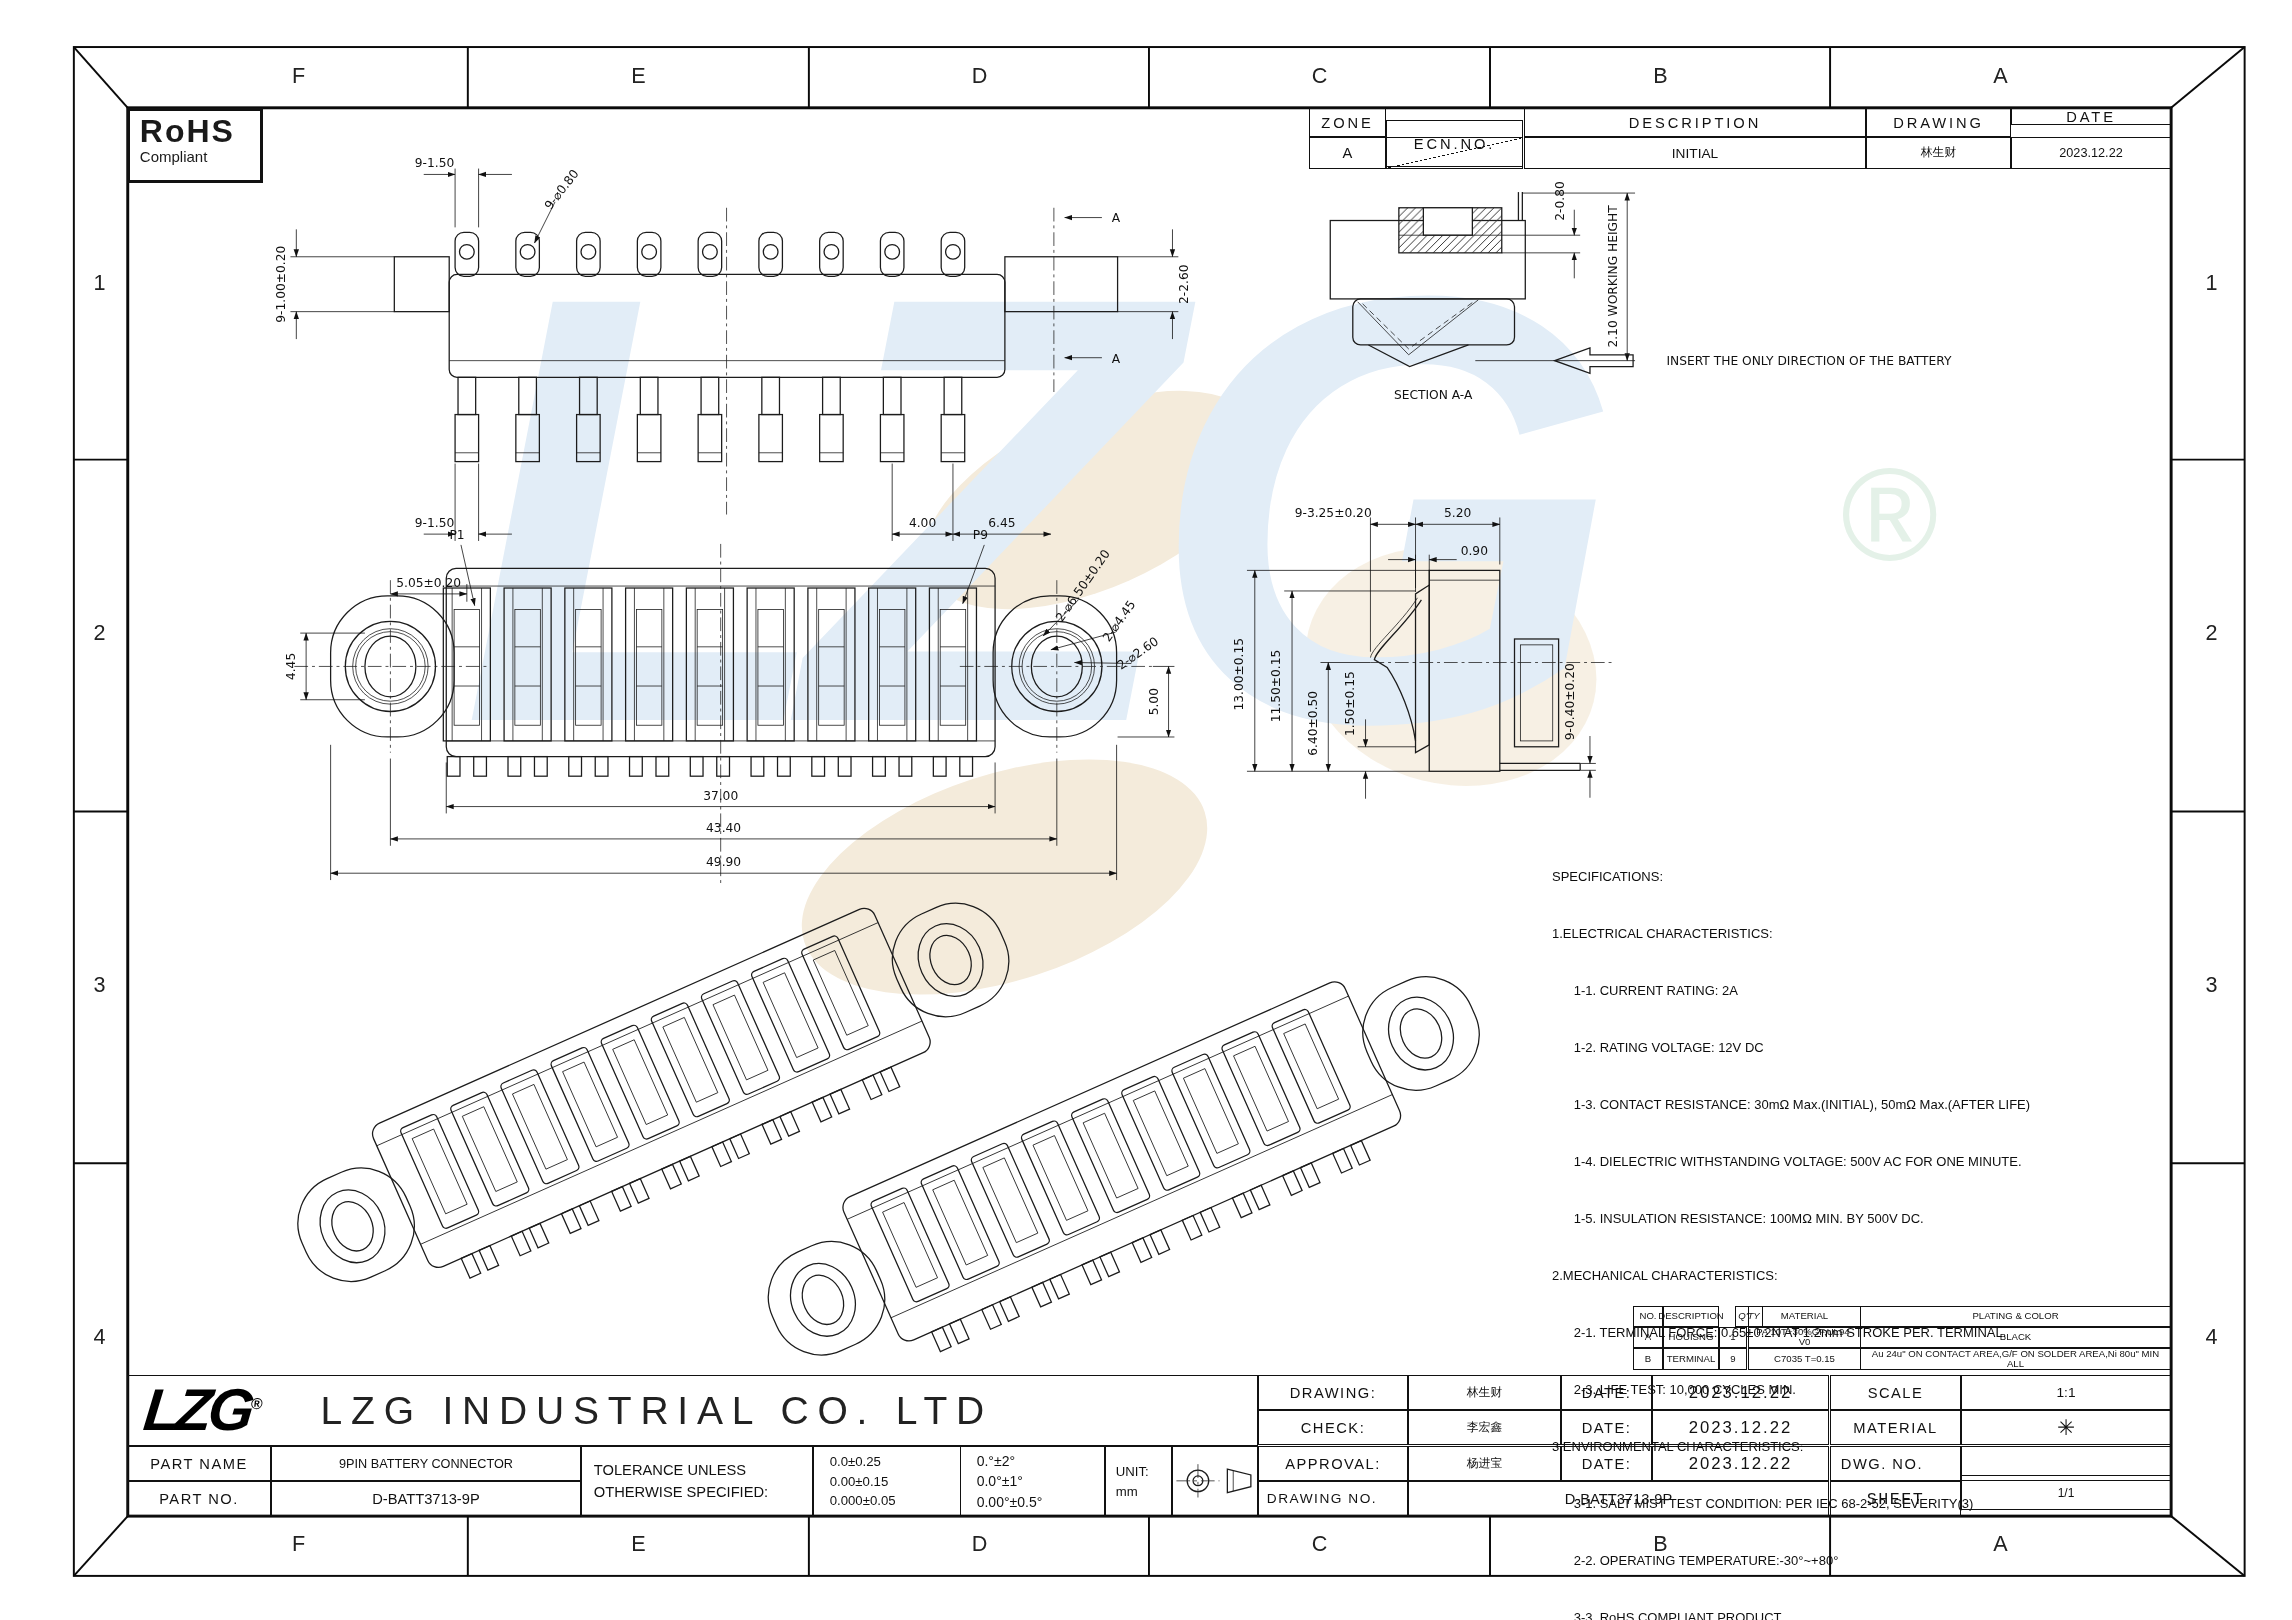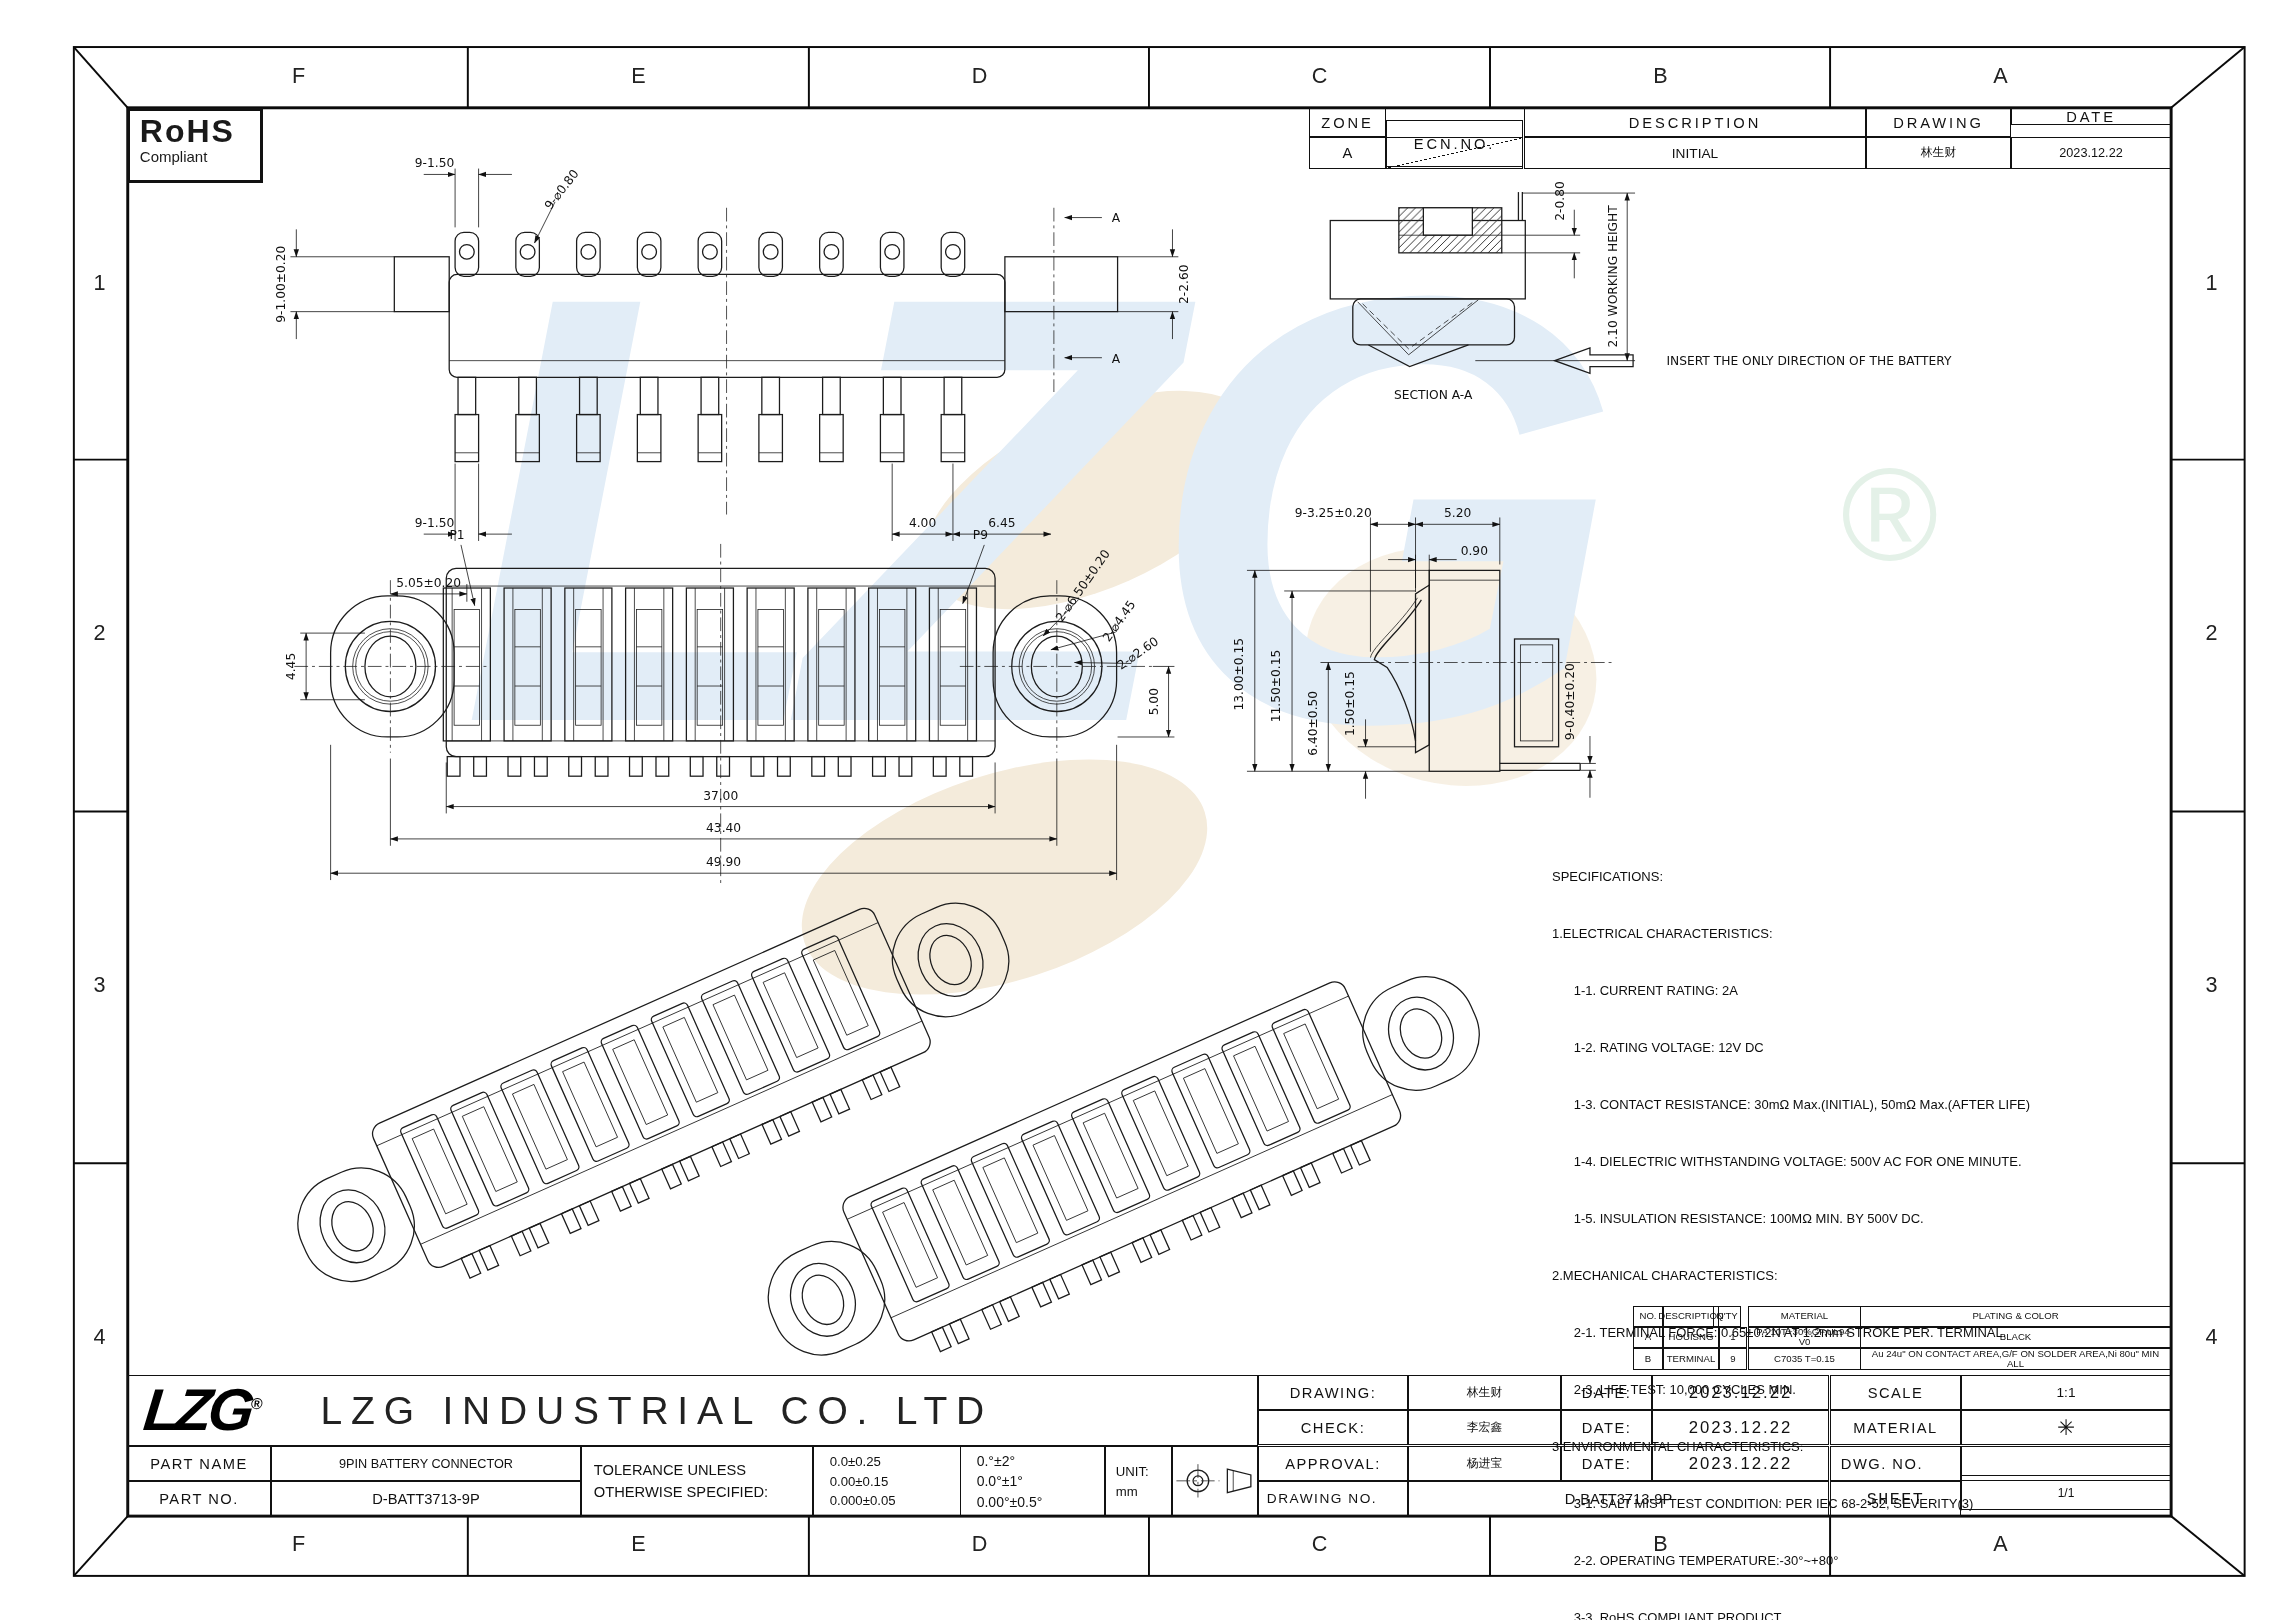--- a/index.html
+++ b/index.html
@@ -437,21 +437,21 @@
     
     
     
     
     
   </div>
 
   <div class="bom" style="position:absolute;left:1633px;top:1306px;width:538px;height:64px;">
     <div class="cell" style="left:0;top:0;width:30px;height:20.6px;">NO.</div>
     <div class="cell" style="left:30px;top:0;width:56px;height:20.6px;">DESCRIPTION</div>
-    <div class="cell" style="left:80px;top:0;width:28px;height:20.6px;">Q'TY</div>
+    <div class="cell" style="left:102px;top:0;width:28px;height:20.6px;font-style:italic;">Q'TY</div>
     <div class="cell" style="left:115px;top:0;width:113px;height:20.6px;">MATERIAL</div>
     <div class="cell" style="left:227px;top:0;width:311px;height:20.6px;">PLATING &amp; COLOR</div>
     <div class="cell" style="left:0;top:20.6px;width:30px;height:21.6px;">A</div>
     <div class="cell" style="left:30px;top:20.6px;width:56px;height:21.6px;">HOUISNG</div>
     <div class="cell" style="left:86px;top:20.6px;width:28px;height:21.6px;">1</div>
     <div class="cell" style="left:115px;top:20.6px;width:113px;height:21.6px;">PA 10T+30%GF,UL94-V0</div>
     <div class="cell" style="left:227px;top:20.6px;width:311px;height:21.6px;">BLACK</div>
     <div class="cell" style="left:0;top:42px;width:30px;height:21.6px;">B</div>
     <div class="cell" style="left:30px;top:42px;width:56px;height:21.6px;">TERMINAL</div>
     <div class="cell" style="left:86px;top:42px;width:28px;height:21.6px;">9</div>

